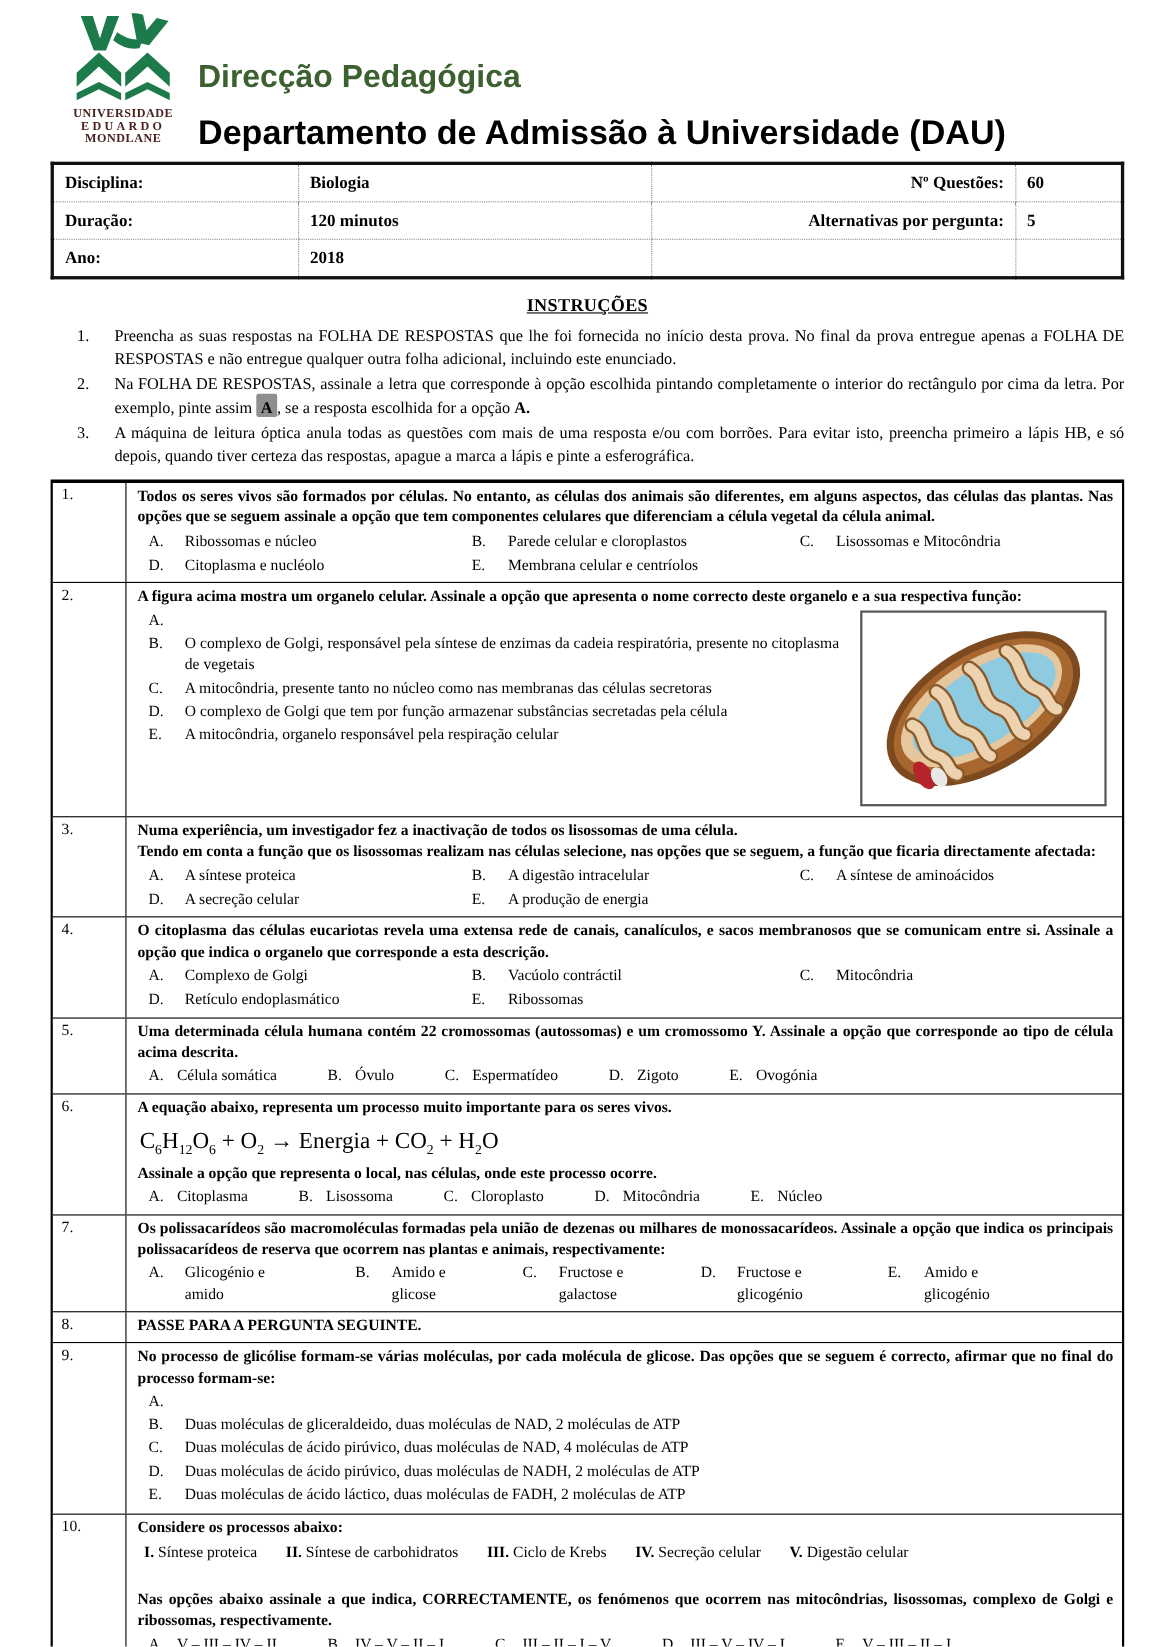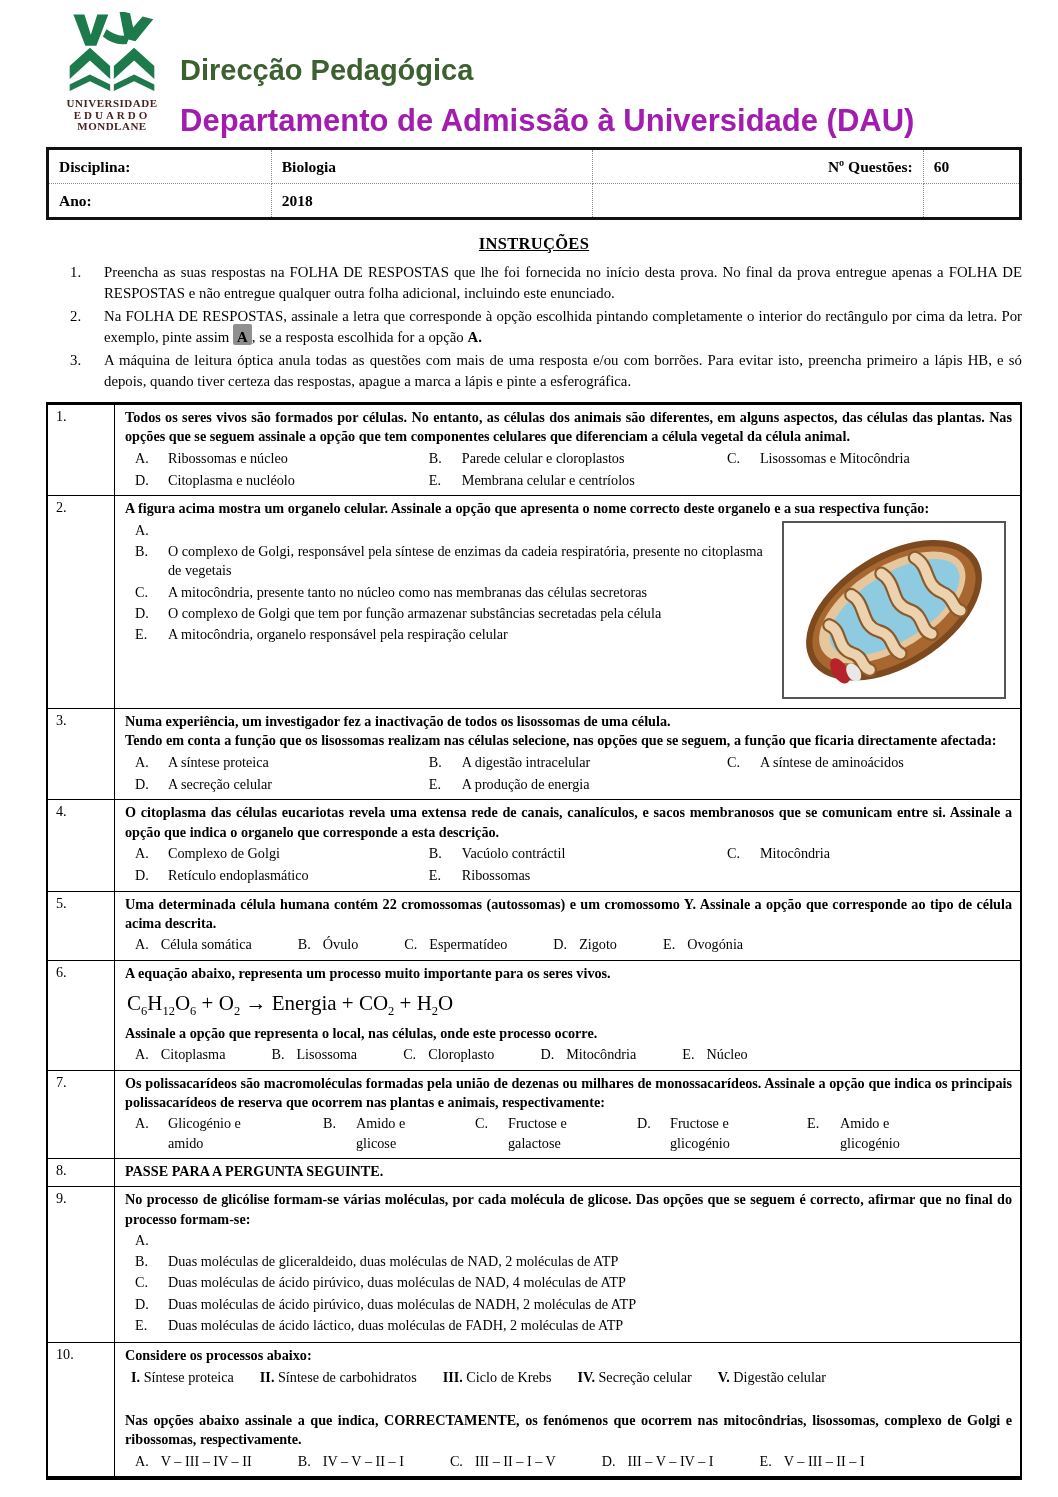--- a/index.html
+++ b/index.html
@@ -86,31 +86,37 @@
           </g>
         </svg>
         <div class="logo-text" style="color: rgb(74, 33, 33);">
           <div>UNIVERSIDADE</div>
           <div style="letter-spacing:3px;">EDUARDO</div>
           <div>MONDLANE</div>
         </div>
       </div>
       <div class="hdr-titles">
         <div class="hdr-t1" style="color: rgb(60, 96, 48); margin-top: 20px;">Direcção Pedagógica</div>
-        <div class="hdr-t2" style="color: #a21caf; text-align: center;">Departamento de Admissão à Universidade (DAU)</div>
+        <div class="hdr-t2" style="color: #000000; text-align: center;">Departamento de Admissão à Universidade (DAU)</div>
       </div>
     </div>
 
     <table class="info">
       <tbody>
           <tr>
         <td class="c1">Disciplina:</td>
         <td class="c2">Biologia</td>
         <td class="c3">Nº Questões:</td>
         <td class="c4">60</td>
+      </tr>
+      <tr>
+        <td class="c1">Duração:</td>
+        <td class="c2">120 minutos</td>
+        <td class="c3">Alternativas por pergunta:</td>
+        <td class="c4">5</td>
       </tr>
       <tr>
         <td class="c1">Ano:</td>
         <td class="c2">2018</td>
         <td class="c3"></td>
         <td class="c4"></td>
       </tr>
     </tbody>
       </table>
 

